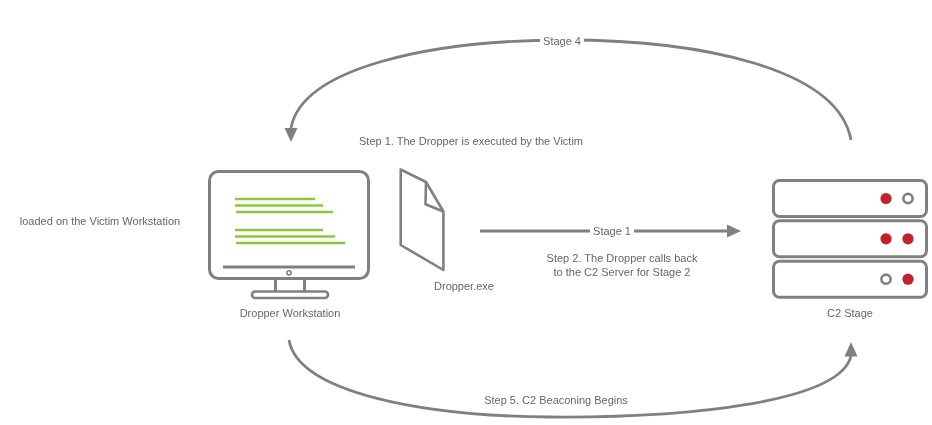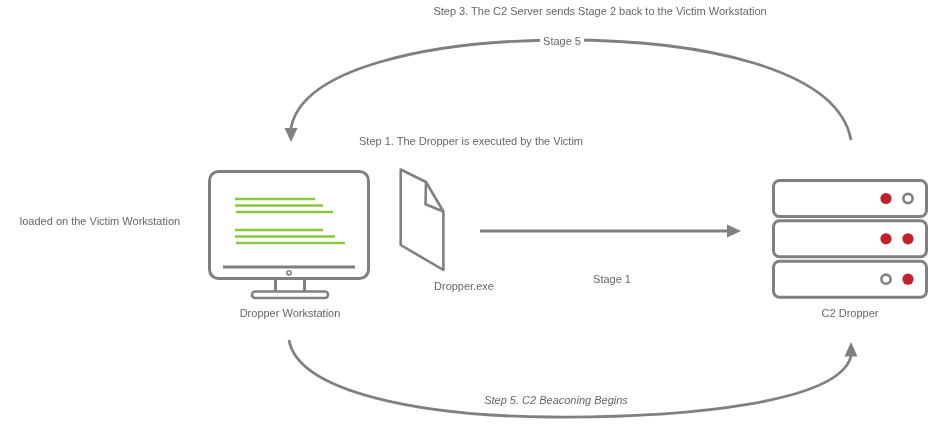--- a/index.html
+++ b/index.html
@@ -100,34 +100,37 @@
         <circle class="red" cx="886" cy="198.5" r="5.6"></circle>
         <circle class="ln" stroke-width="2.6" cx="908" cy="198.5" r="4.6"></circle>
         <circle class="red" cx="886" cy="238.8" r="5.6"></circle>
         <circle class="red" cx="908" cy="238.8" r="5.6"></circle>
         <circle class="ln" stroke-width="2.6" cx="886" cy="279.2" r="4.6"></circle>
         <circle class="red" cx="908" cy="279.2" r="5.6"></circle>
       </g>
     </g>
   </svg>
 
-  <div class="lbl" style="left:600px; top:11px;">Step 3. The C2 Server sends Stage 2 back to the Victim Workstation</div>
 
-  <div class="lbl online" style="left:562px; top:41px;">Stage 5</div>
+  <div class="lbl online" style="left:562px; top:41px;">Stage 4</div>
 
   <div class="lbl" style="left:471px; top:141px;">Step 1. The Dropper is executed by the Victim</div>
 
   <div class="lbl" style="left:100px; top:221px;">
     <div>loaded on the Victim Workstation</div>
   </div>
 
-  <div class="lbl online" style="left:612px; top:231px;margin-top:48px;">Stage 1</div>
+  <div class="lbl online" style="left:612px; top:231px;">Stage 1</div>
 
+  <div class="lbl" style="left:622px; top:265px;">
+    <div>Step 2. The Dropper calls back</div>
+    <div>to the C2 Server for Stage 2</div>
+  </div>
 
-  <div class="lbl online" style="left:556px; top:400px;font-style:italic;">Step 5. C2 Beaconing Begins</div>
+  <div class="lbl online" style="left:556px; top:400px;">Step 5. C2 Beaconing Begins</div>
 
   <div class="lbl" style="left:290px; top:313px;">Dropper Workstation</div>
 
   <div class="lbl" style="left:422px; top:286px;margin-left:42px;">Dropper.exe</div>
 
-  <div class="lbl" style="left:850px; top:313px;">C2 Dropper</div>
+  <div class="lbl" style="left:850px; top:313px;">C2 Stage</div>
 
 </div>
 
 </body></html>

